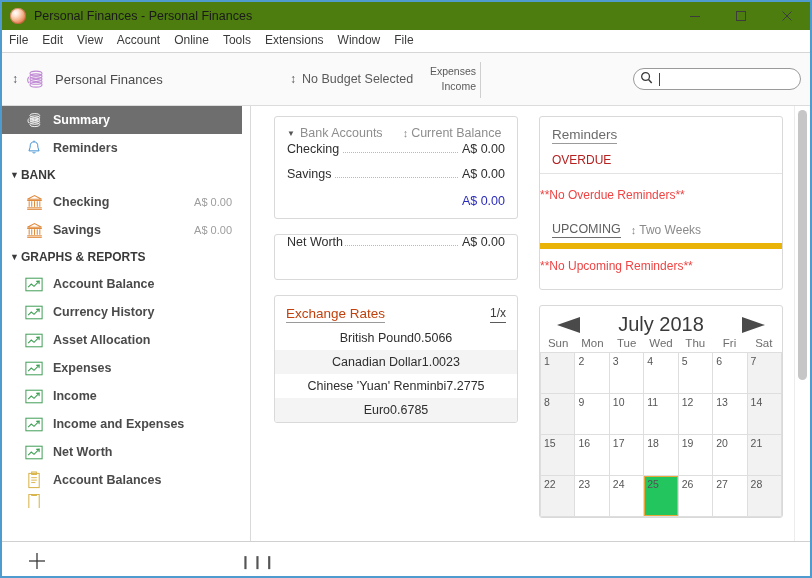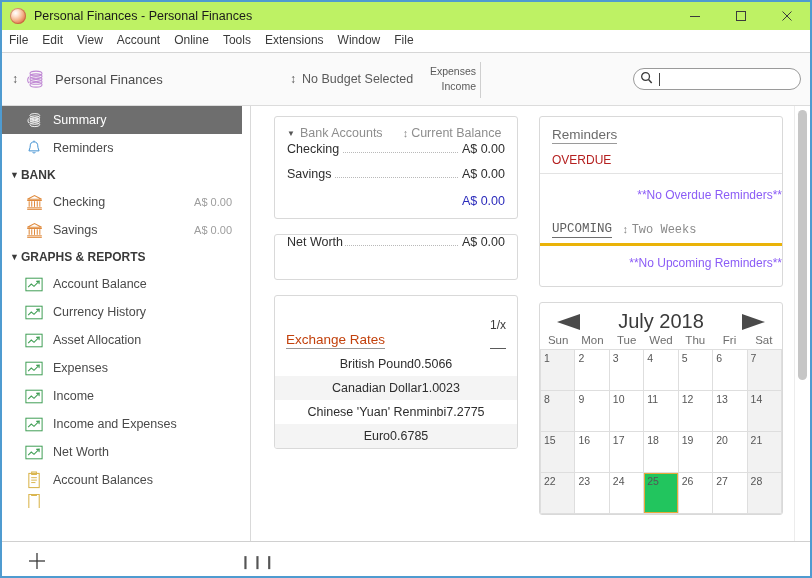--- a/index.html
+++ b/index.html
@@ -16,21 +16,21 @@
     box-sizing: border-box;
     border: 2px solid #4f9bd0;
     background: #ffffff;
     overflow: hidden;
   }
 
   
   .titlebar {
     position: relative;
     height: 28px;
-    background: #bef264;
+    background: #4d7c0f;
     display: flex;
     align-items: center;
   }
   .app-icon {
     width: 16px; height: 16px;
     margin-left: 8px; margin-right: 8px;
     border-radius: 50%;
     background:
       radial-gradient(circle at 35% 32%, #ffffff 0%, #ffe2cf 22%, #f3b48c 48%, #e0734a 75%, #d2603a 100%);
     box-shadow: inset 0 0 0 1px rgba(180,90,50,.55);
@@ -175,21 +175,21 @@
     display: flex;
     align-items: center;
     padding-left: 22px;
     box-sizing: border-box;
   }
   .side-row.selected {
     background: #6e6e6e;
     width: 240px;
   }
   .side-row .ico { width: 20px; height: 20px; margin-right: 9px; flex: 0 0 auto; display:flex; align-items:center; justify-content:center;}
-  .side-row .lbl { font-size: 12.5px; color: #4a4a4a; white-space: nowrap; }
+  .side-row .lbl { font-size: 12.5px; color: #4a4a4a; white-space: nowrap; font-weight: bold; }
   .side-row.selected .lbl { color: #ffffff; }
   .side-row .amt {
     position: absolute;
     right: 18px;
     font-size: 11px;
     color: #9d9d9d;
     white-space: nowrap;
   }
   .side-group {
     height: 26px;
@@ -292,22 +292,21 @@
   .fx-title {
     font-size: 13.5px;
     color: #c2410c;
     border-bottom: 1px solid #9a9a9a;
     padding-bottom: 1px;
   }
   .fx-inv {
     font-size: 12px;
     color: #3b3b3b;
     border-bottom: 1px solid #5a5a5a;
-    padding-bottom: 16px;
-    margin-top: 12px;
+    padding-bottom: 2px;
   }
   .fx-row {
     display: flex;
     justify-content: center;
     padding: 0 11px;
     height: 24px;
     align-items: center;
     font-size: 12.5px;
     color: #2e2e2e;
   }
@@ -322,30 +321,29 @@
     border-bottom: 1px solid #9a9a9a;
     padding-bottom: 1px;
   }
   .rem-over {
     font-size: 12px;
     color: #b52020;
     padding: 9px 12px 6px 12px;
     border-bottom: 1px solid #e3e3e3;
   }
   .rem-empty {
-    text-align: right;
+    text-align: left;
     font-size: 12px;
-    color: #8b5cf6;
+    color: #ef4444;
     padding: 14px 0 20px 0;
   }
   .rem-up {
     display: flex;
     padding: 0 12px 5px 12px;
-    border-bottom: 3px solid #eab308;
-    font-family: Liberation Mono, monospace;
+    border-bottom: 6px solid #eab308;
   }
   .rem-up .ulabel {
     font-size: 12.5px;
     color: #5f5f5f;
     border-bottom: 1px solid #6e6e6e;
     padding-bottom: 1px;
     margin-right: 10px;
   }
   .rem-up .usel {
     display: flex; align-items: center;

